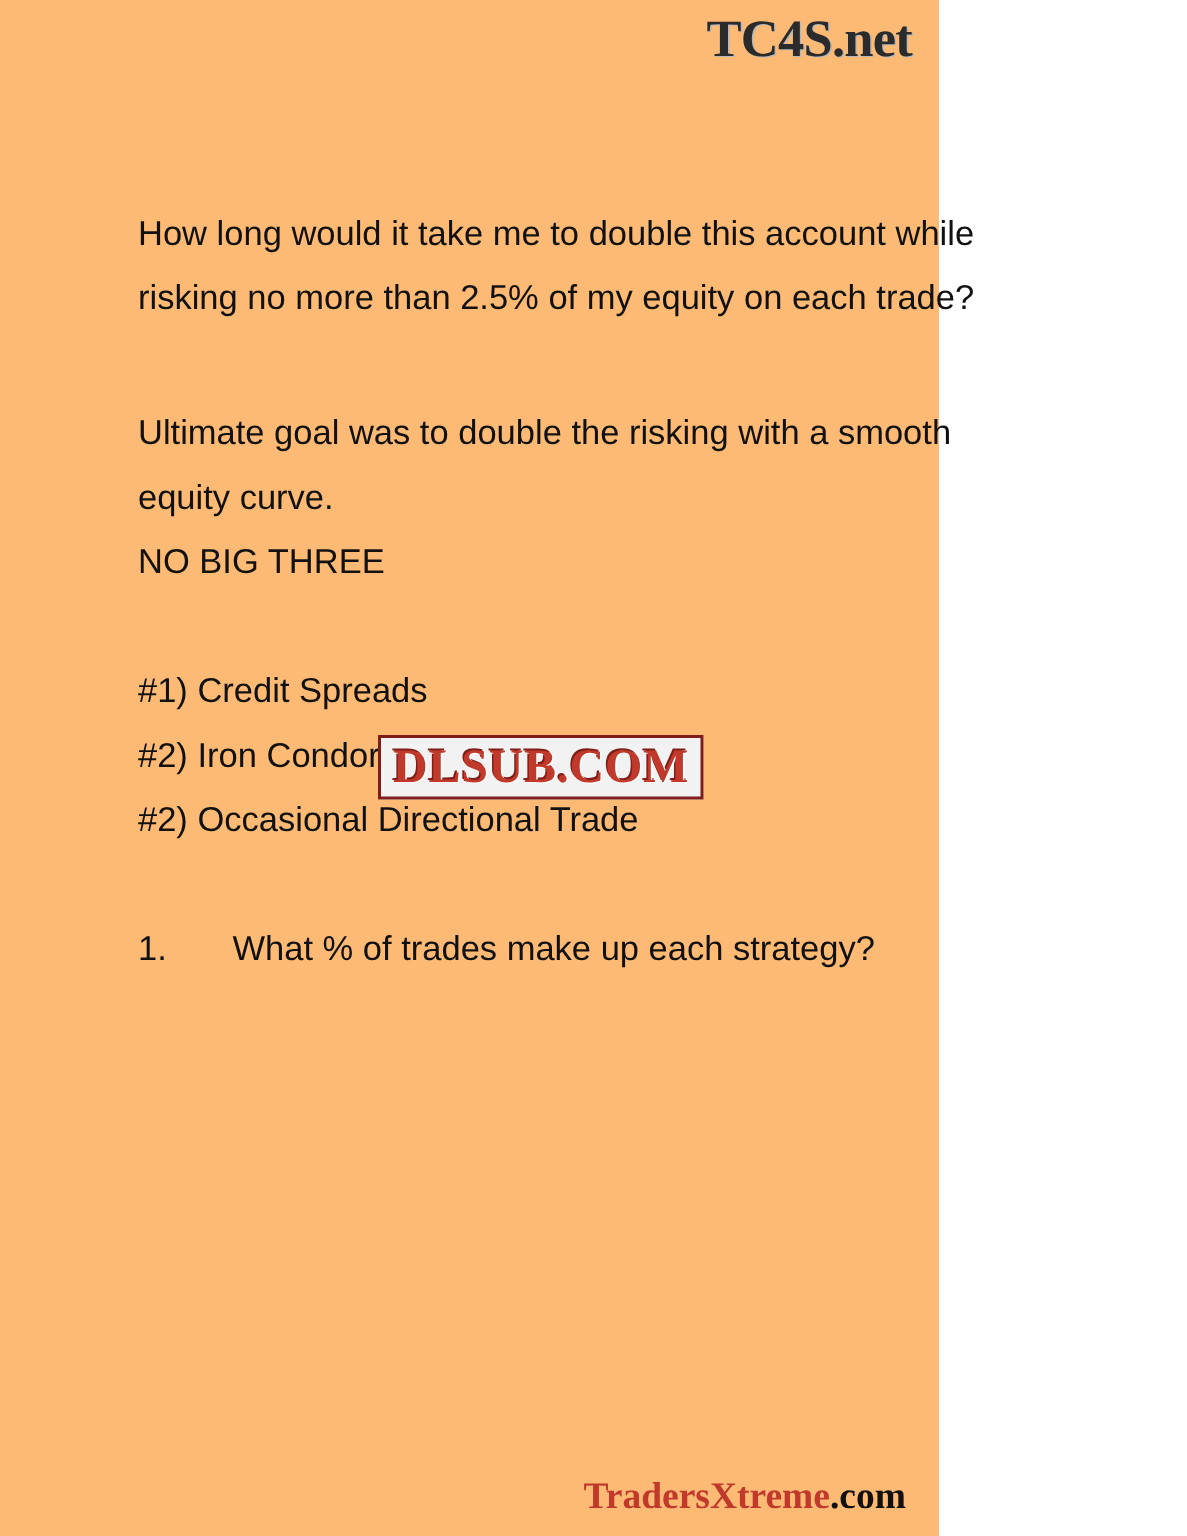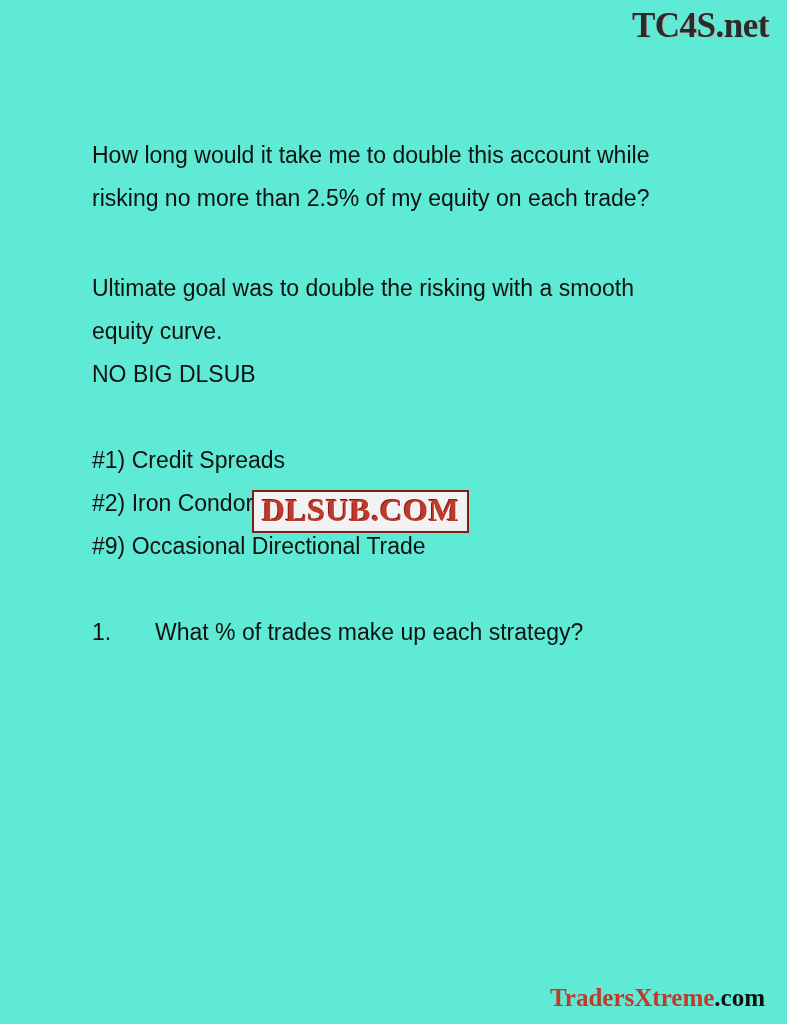--- a/index.html
+++ b/index.html
@@ -12,23 +12,23 @@
     height: 1024px;
     position: relative;
     font-family: "Liberation Sans", sans-serif;
     color: #000000;
     overflow: hidden;
   }
 
   .page {
     position: absolute;
     inset: 0;
-    width: 787px;
+    width: 626px;
     height: 1024px;
-    background: #5eead4;
+    background: #fdba74;
   }
 
   
   .brand-top {
     position: absolute;
     top: 8px;
     right: 18px;
     font-family: "Liberation Serif", serif;
     font-weight: bold;
     font-size: 35px;
@@ -121,30 +121,30 @@
   <div class="brand-top">TC4S.net</div>
 
   <div class="content">
 
     <p class="para line">How long would it take me to double this account while risking no more than 2.5% of my equity on each trade?</p>
 
     <div class="gap-lg"></div>
 
     <p class="para line">Ultimate goal was to double the risking with a smooth equity curve.</p>
 
-    <p class="para line">NO BIG DLSUB</p>
+    <p class="para line">NO BIG THREE</p>
 
     <div class="gap-md"></div>
 
 
     <p class="para line">#1) Credit Spreads</p>
 
     <p class="para line">#2) Iron Condors Day of Earnings</p>
 
-    <p class="para line">#9) Occasional Directional Trade</p>
+    <p class="para line">#2) Occasional Directional Trade</p>
 
     <div class="gap-md"></div>
 
 
     <p class="para numbered">
       <span class="num">1.</span>
       <span>What % of trades make up each strategy?</span>
     </p>
 
   </div>

